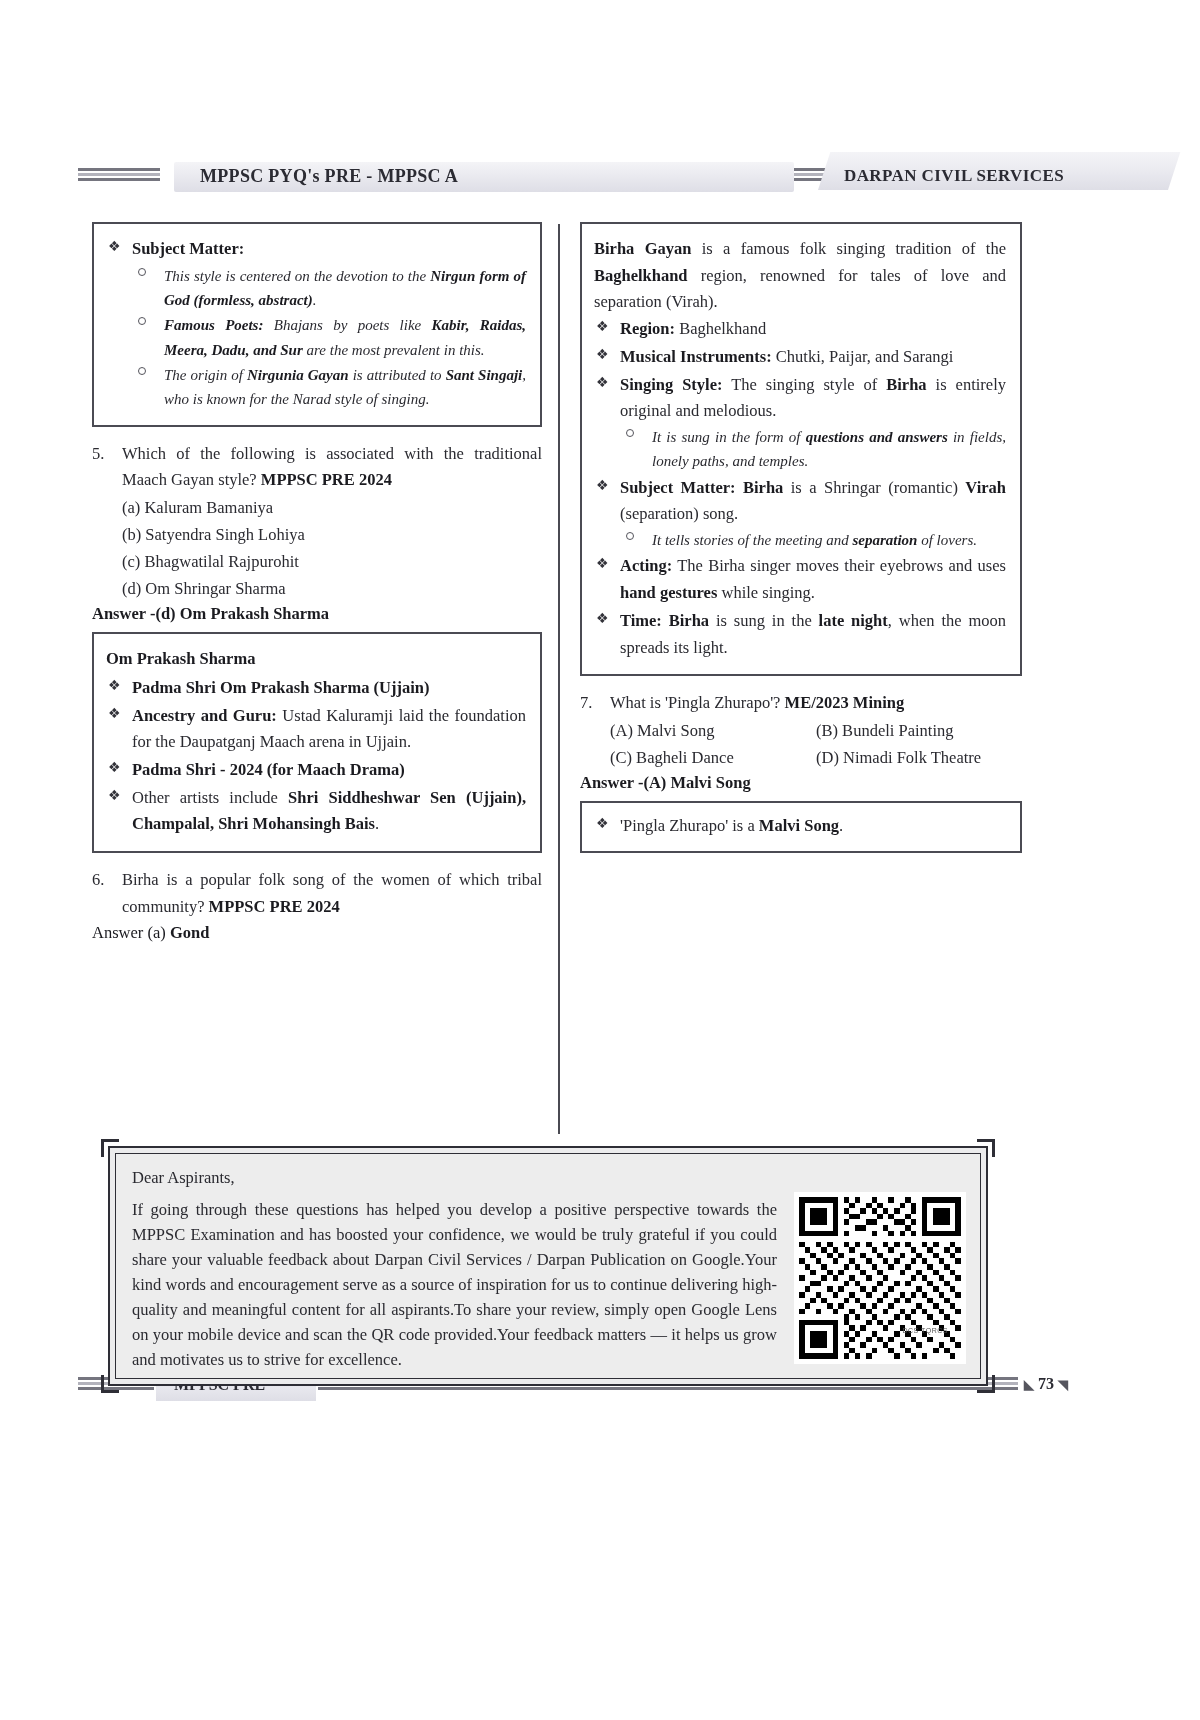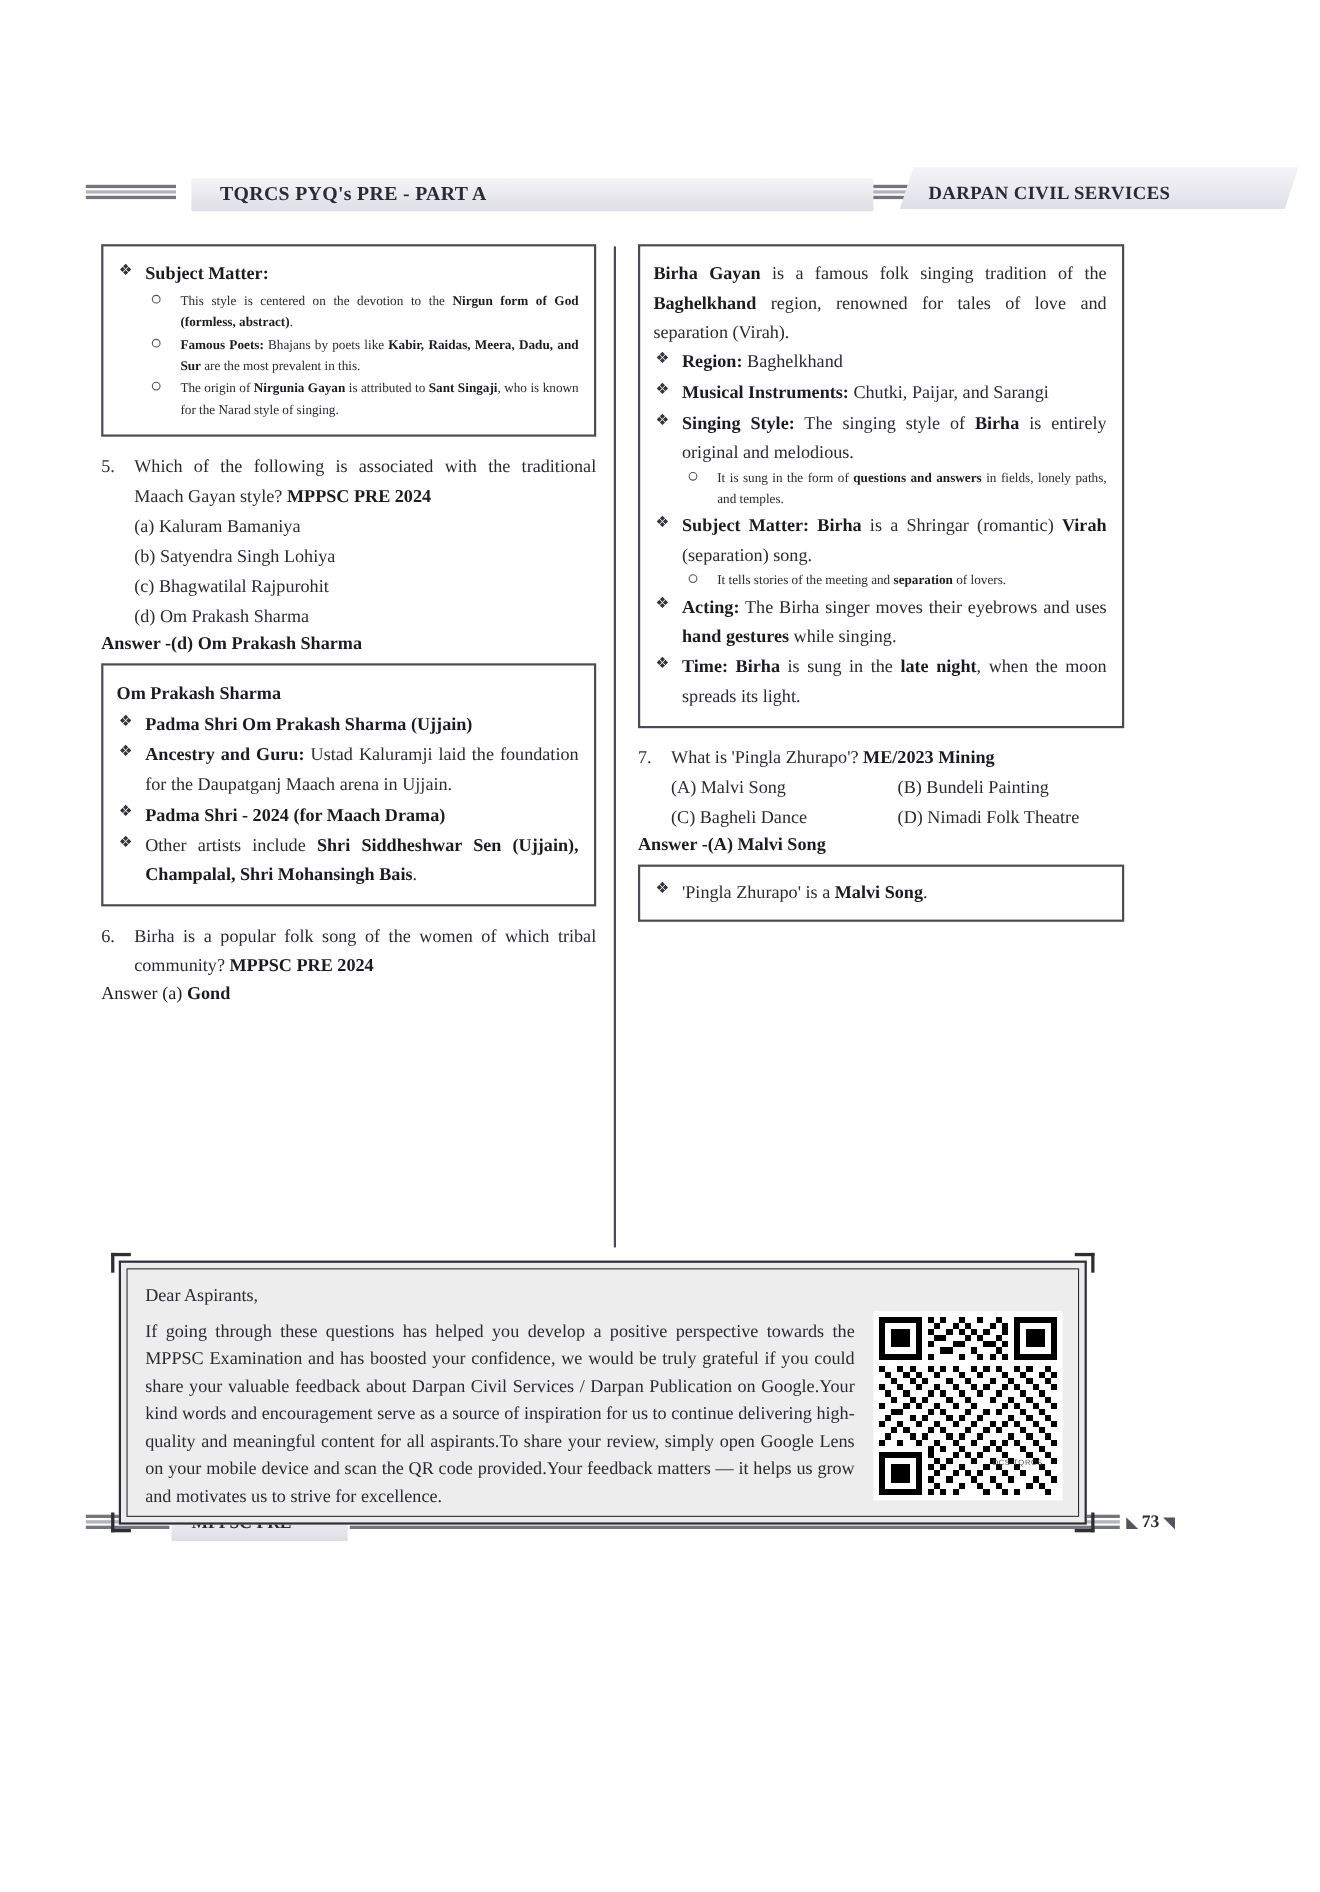--- a/index.html
+++ b/index.html
@@ -121,21 +121,21 @@
     position:relative; padding-left:26px; margin-bottom:1px;
     font-size:16.5px; line-height:1.62; color:#2a2a30; text-align:justify;
   }
   ul.lv1 > li > .bul {
     position:absolute; left:2px; top:0px;
     font-size:14px; color:#33333a;
   }
   ul.lv2 { list-style:none; margin:0; padding:0 0 0 28px; }
   ul.lv2 > li {
     position:relative; padding-left:30px; margin-bottom:1px;
-    font-size:12px; line-height:1.62; color:#2a2a30; text-align:justify;
+    font-size:15px; line-height:1.62; color:#2a2a30; text-align:justify;font-style:italic;
   }
   ul.lv2 > li > .bul-o {
     position:absolute; left:4px; top:4px;
     width:8px; height:8px; border:1.4px solid #54545c; border-radius:50%;
   }
 
   .q { margin:14px 0 2px 0; }
   .q-row { display:flex; font-size:16.5px; line-height:1.62; color:#2a2a30; }
   .q-num { width:30px; flex:0 0 30px; }
   .q-text { flex:1; text-align:justify; }
@@ -234,21 +234,21 @@
         <i class="l2"></i>
         <i class="l3"></i>
       </div>
     <div class="rule-stack rl-b">
         <i class="l1"></i>
         <i class="l2"></i>
         <i class="l3"></i>
       </div>
     <div class="hdr-bar-left"></div>
     <div class="hdr-bar-right"></div>
-    <div class="hdr-title-l">TQRCS PYQ's PRE - PART A</div>
+    <div class="hdr-title-l">MPPSC PYQ's PRE - MPPSC A</div>
     <div class="hdr-title-r">DARPAN CIVIL SERVICES</div>
   </div>
 
   <div class="divider"></div>
 
   <div class="col-left">
 
     <div class="box">
       <ul class="lv1">
         <li>
@@ -277,21 +277,21 @@
         <div class="q-num">5.</div>
         <div class="q-text">
           <span>Which of the following is associated with the traditional Maach Gayan style?</span>
           <b>MPPSC PRE 2024</b>
         </div>
       </div>
       <div class="opts">
         <div class="opt">(a) Kaluram Bamaniya</div>
         <div class="opt">(b) Satyendra Singh Lohiya</div>
         <div class="opt">(c) Bhagwatilal Rajpurohit</div>
-        <div class="opt">(d) Om Prakash Sharma</div>
+        <div class="opt">(d) Om Shringar Sharma</div>
       </div>
       <div class="ans">Answer -(d) Om Prakash Sharma</div>
     </div>
 
     <div class="box">
       <div class="t" style="margin-bottom:2px;"><b>Om Prakash Sharma</b></div>
       <ul class="lv1">
         <li>
           <span class="bul">❖</span>
           <b>Padma Shri Om Prakash Sharma (Ujjain)</b>

